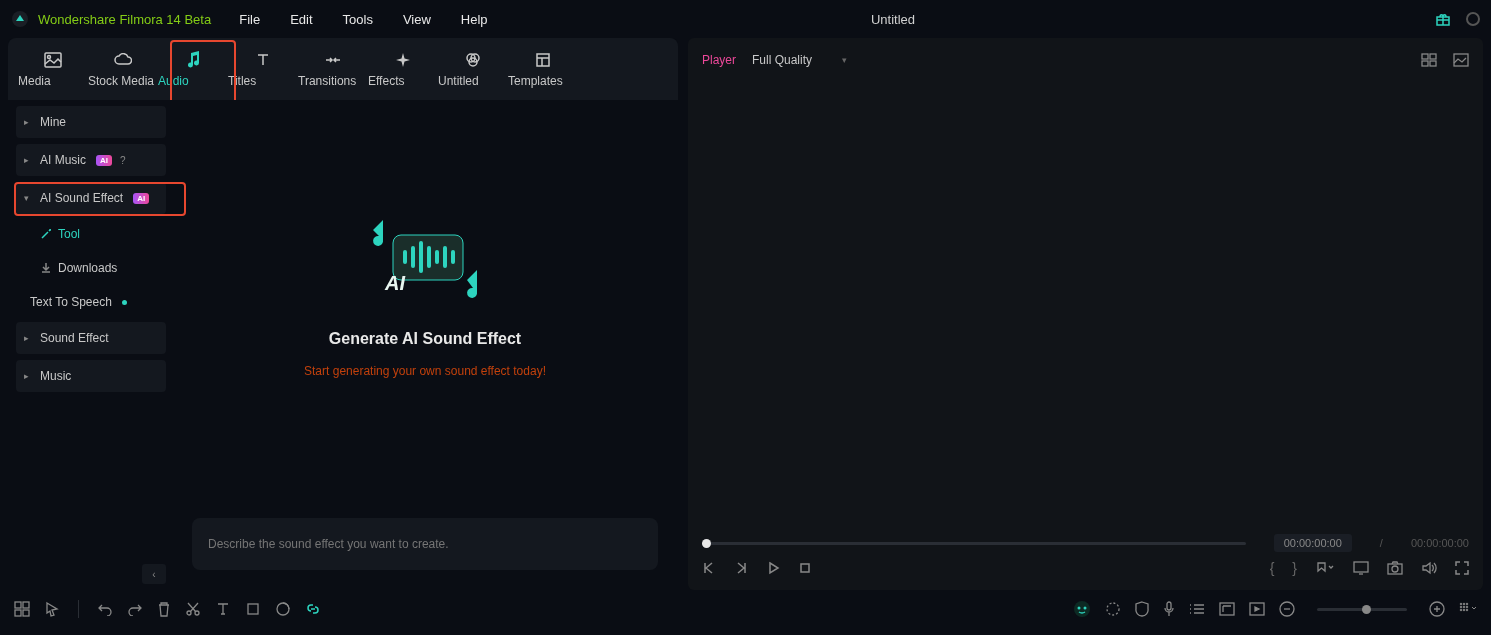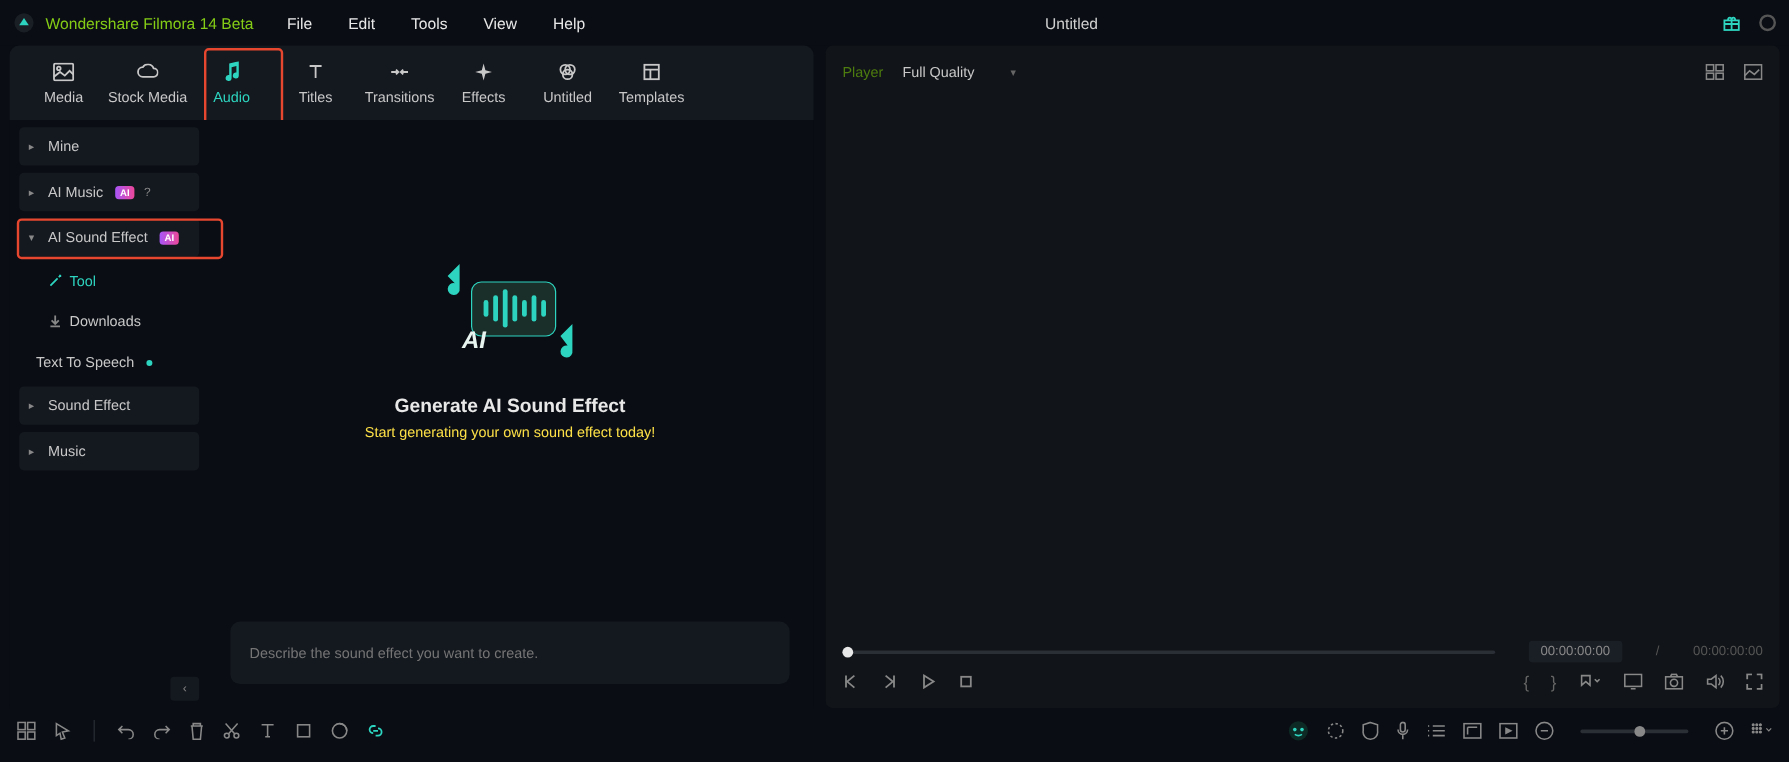--- a/index.html
+++ b/index.html
@@ -17,48 +17,48 @@
 .circle-icon { color:#555; }
 
 
 .main { display: flex; height: 552px; gap: 10px; padding: 0 8px 0 8px; }
 
 
 .left-panel { width: 670px; display: flex; flex-direction: column; background:#0a0d14; border-radius:6px; }
 
 
 .cat-tabs { height: 62px; display: flex; align-items: stretch; background: #14181f; border-radius: 8px 8px 0 0; padding: 0 10px; }
-.cat-tab { display:flex; flex-direction:column; align-items:center; justify-content:center; gap:4px; width:70px; cursor:pointer; color:#c8c8c8; font-size:12px;}
+.cat-tab { display:flex; flex-direction:column; justify-content:center; gap:4px; width:70px; cursor:pointer; color:#c8c8c8; font-size:12px;}
 .cat-tab .ic { height:20px; display:flex; align-items:center; justify-content:center; color:#c8c8c8;}
 .cat-tab.audio { color:#2dd4bf; }
 .cat-tab.audio .ic { color:#2dd4bf; }
 .hl-box { position:absolute; border:2px solid #e7472f; border-radius:4px; pointer-events:none; }
 
 .left-body { display:flex; flex:1; background:#0a0d14; position:relative;}
 .sidebar { width:164px; padding:6px 6px 6px 8px; display:flex; flex-direction:column; gap:6px; position:relative;}
 .side-item { display:flex; align-items:center; height:32px; padding:0 8px; background:#14181f; border-radius:4px; font-size:12px; color:#c8c8c8; cursor:pointer; gap:6px;}
 .side-item .chev { font-size:9px; color:#888; width:10px;}
 .side-item .badge-ai { background: linear-gradient(90deg,#a855f7,#ec4899); font-size:8px; font-weight:bold; padding:1px 4px; border-radius:3px; color:#fff; margin-left:4px;}
 .side-item .qmark { color:#888; font-size:10px; margin-left:2px;}
 .side-sub { display:flex; align-items:center; height:28px; padding-left:24px; font-size:12px; color:#c8c8c8; gap:6px; cursor:pointer;}
 .side-sub.active { color:#2dd4bf; }
 .side-sub .dot { width:5px; height:5px; border-radius:50%; background:#2dd4bf; margin-left:4px;}
 .collapse-btn { position:absolute; bottom:6px; right:6px; width:24px; height:20px; background:#14181f; border-radius:3px; display:flex; align-items:center; justify-content:center; color:#888; cursor:pointer; font-size:10px;}
 
 .content { flex:1; display:flex; flex-direction:column; align-items:center; padding:10px 20px; position:relative;}
 .ai-illus { margin-top:100px; width:140px; height:100px; display:flex; align-items:center; justify-content:center;}
 .gen-title { margin-top:20px; font-size:16px; font-weight:600; color:#e8e8e8;}
-.gen-sub { margin-top:5px; font-size:12px; color:#fde047;}
+.gen-sub { margin-top:16px; font-size:12px; color:#c2410c;}
 .describe-box { position:absolute; bottom:20px; left:20px; right:20px; height:52px; background:#14181f; border-radius:8px; display:flex; align-items:center; padding:0 16px;}
 .describe-box input { background:transparent; border:none; outline:none; color:#888; font-size:12px; width:100%;}
 
 
 .right-panel { flex:1; background:#111418; border-radius:6px; display:flex; flex-direction:column;}
 .player-head { height:44px; display:flex; align-items:center; padding:0 14px; gap:16px;}
-.player-label { font-size:12px; color:#4d7c0f;}
+.player-label { font-size:12px; color:#ec4899;}
 .quality-dd { font-size:12px; color:#c8c8c8; display:flex; align-items:center; gap:30px; cursor:pointer;}
 .quality-dd .ar { font-size:9px; color:#666;}
 .player-head .sp { flex:1;}
 .head-icon { color:#888; cursor:pointer;}
 .player-body { flex:1; }
 .player-foot { height:64px; padding:8px 14px; display:flex; flex-direction:column; gap:8px;}
 .prog-row { display:flex; align-items:center; gap:28px;}
 .prog-track { flex:1; height:3px; background:#2a2e35; border-radius:2px; position:relative;}
 .prog-thumb { position:absolute; left:0; top:-3px; width:9px; height:9px; background:#e8e8e8; border-radius:50%;}
 .time-badge { background:#1a1e25; padding:3px 10px; border-radius:3px; font-size:11px; color:#888;}

